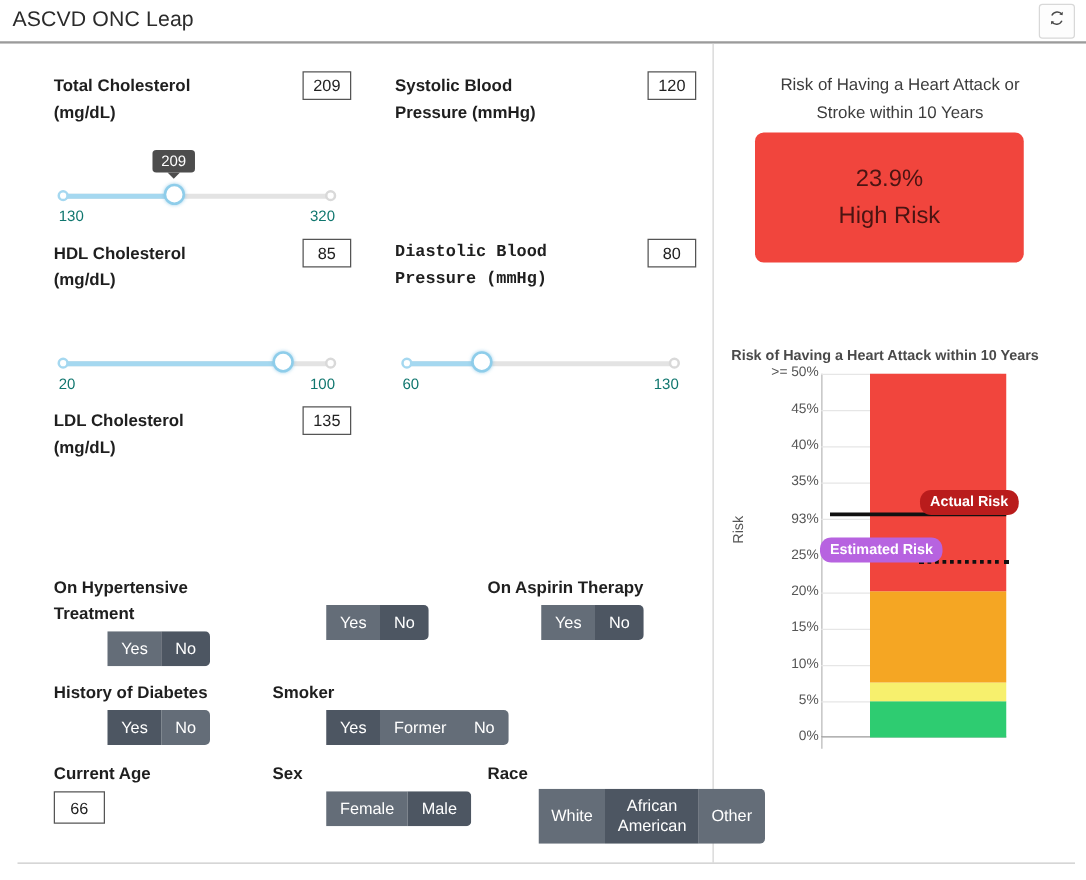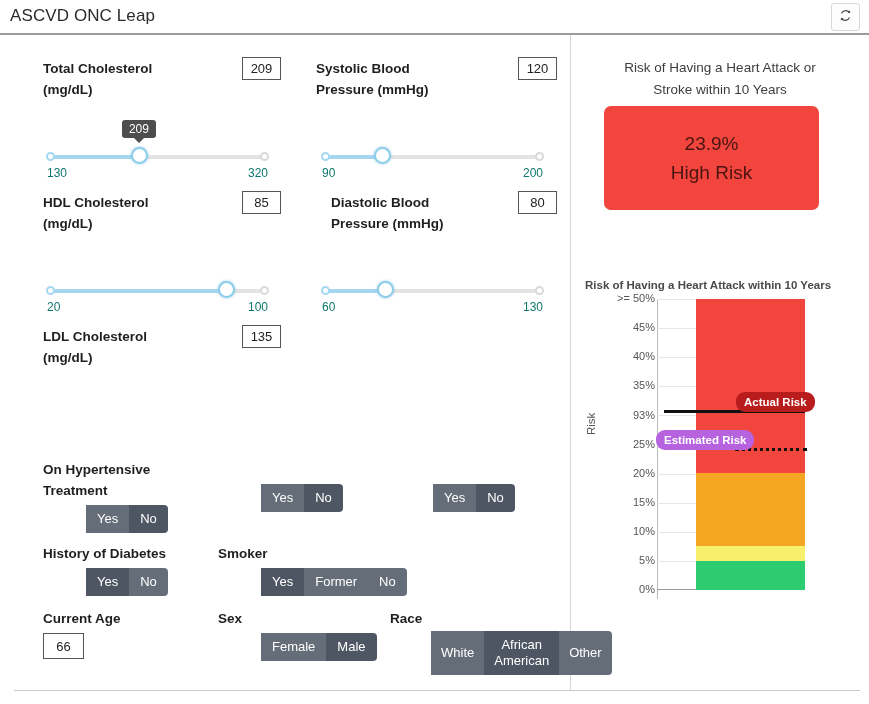--- a/index.html
+++ b/index.html
@@ -209,46 +209,37 @@
       <div class="sl-thumb" style="left:41.6%;"></div>
       <div class="sl-min">130</div>
       <div class="sl-max">320</div>
     </div>
 
     <div class="field-label" style="left:316px;top:23px;">
       <div>Systolic Blood</div>
       <div>Pressure (mmHg)</div>
     </div>
     <div class="num-box" style="left:518px;top:22px;">120</div>
-    <div class="slider" style="left:322px;top:115px;width:221px;">
-      <div class="sl-track"></div>
-      <div class="sl-fill" style="width:27.3%;"></div>
-      <div class="sl-endL"></div>
-      <div class="sl-endR"></div>
-      <div class="sl-thumb" style="left:27.3%;"></div>
-      <div class="sl-min">90</div>
-      <div class="sl-max">200</div>
-    </div>
 
     <div class="field-label" style="left:43px;top:157px;">
       <div>HDL Cholesterol</div>
       <div>(mg/dL)</div>
     </div>
     <div class="num-box" style="left:242px;top:156px;">85</div>
     <div class="slider" style="left:47px;top:249px;width:221px;">
       <div class="sl-track"></div>
       <div class="sl-fill" style="width:81.2%;"></div>
       <div class="sl-endL"></div>
       <div class="sl-endR"></div>
       <div class="sl-thumb" style="left:81.2%;"></div>
       <div class="sl-min">20</div>
       <div class="sl-max">100</div>
     </div>
 
-    <div class="field-label" style="left:331px;top:157px;">
+    <div class="field-label" style="left:316px;top:157px;font-family:Liberation Mono, monospace;">
       <div>Diastolic Blood</div>
       <div>Pressure (mmHg)</div>
     </div>
     <div class="num-box" style="left:518px;top:156px;">80</div>
     <div class="slider" style="left:322px;top:249px;width:221px;">
       <div class="sl-track"></div>
       <div class="sl-fill" style="width:28.6%;"></div>
       <div class="sl-endL"></div>
       <div class="sl-endR"></div>
       <div class="sl-thumb" style="left:28.6%;"></div>
@@ -269,20 +260,21 @@
     <div class="tgroup" style="left:43px;top:470px;">
       <div class="tbtn">Yes</div>
       <div class="tbtn sel">No</div>
     </div>
 
     <div class="tgroup" style="left:218px;top:449px;">
       <div class="tbtn">Yes</div>
       <div class="tbtn sel">No</div>
     </div>
 
+    <div class="field-label" style="left:390px;top:424px;">On Aspirin Therapy</div>
     <div class="tgroup" style="left:390px;top:449px;">
       <div class="tbtn">Yes</div>
       <div class="tbtn sel">No</div>
     </div>
 
     <div class="field-label" style="left:43px;top:508px;">History of Diabetes</div>
     <div class="tgroup" style="left:43px;top:533px;">
       <div class="tbtn sel">Yes</div>
       <div class="tbtn">No</div>
     </div>

